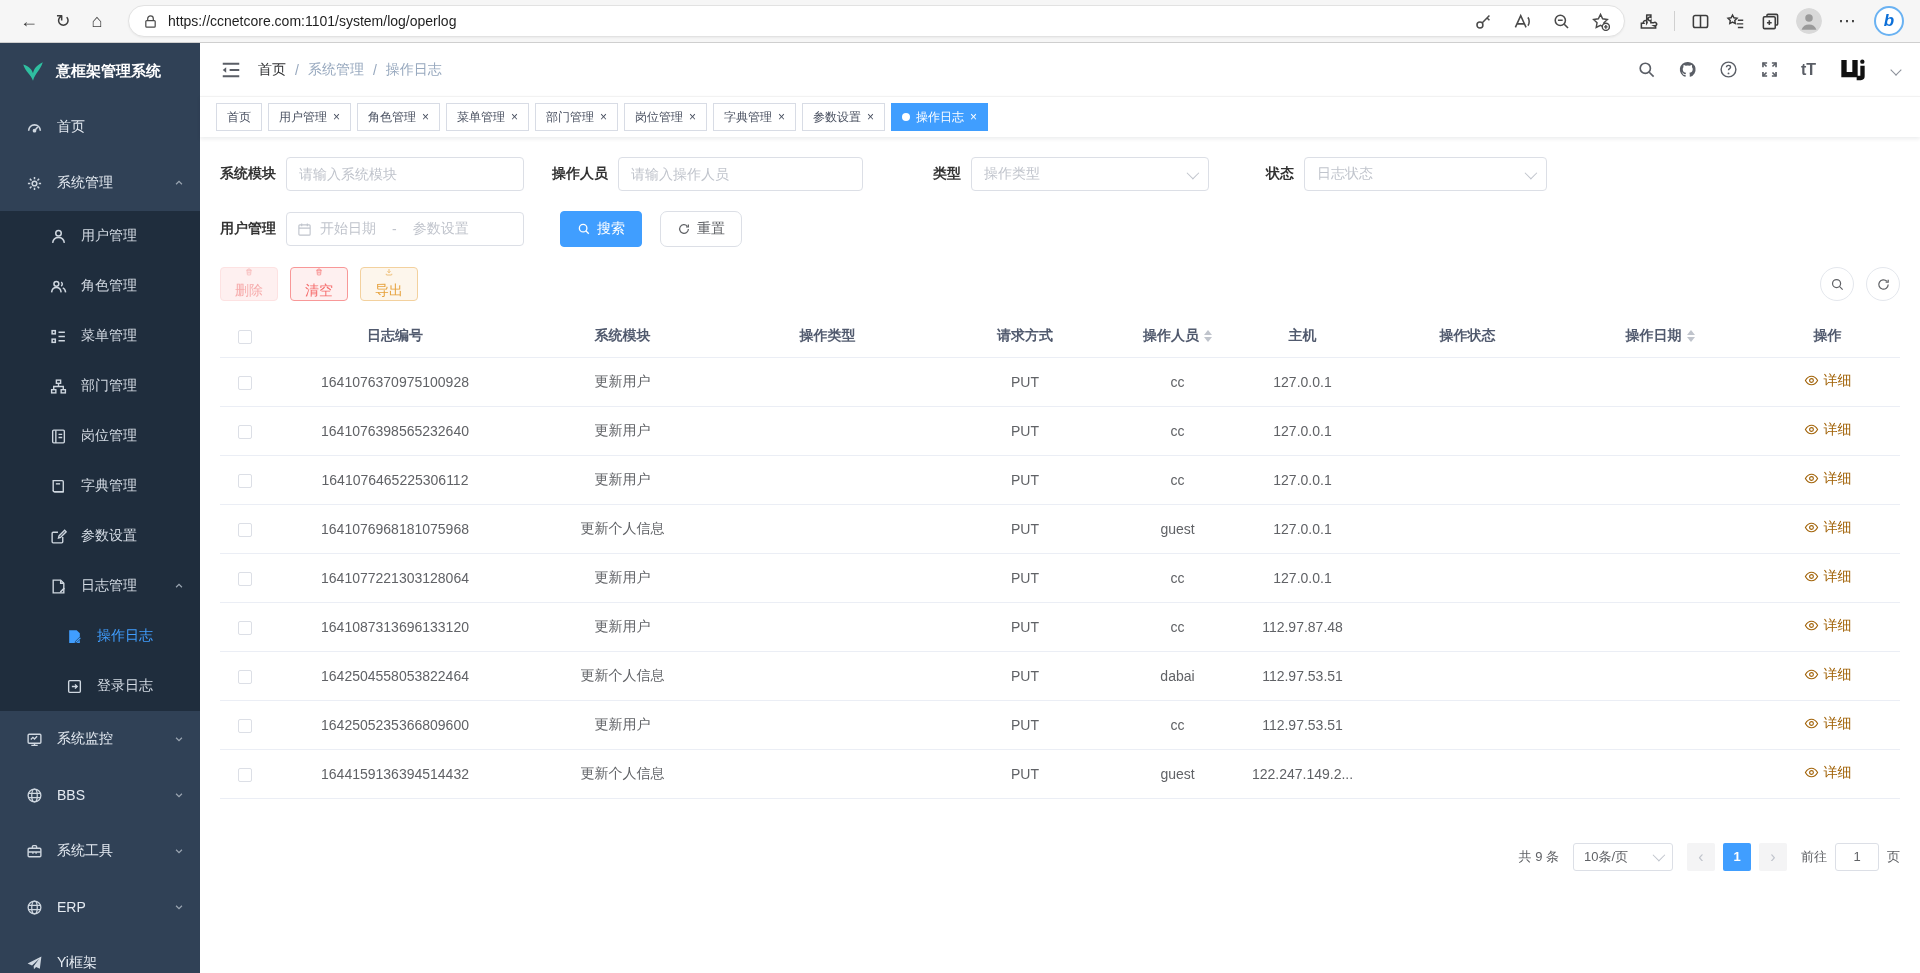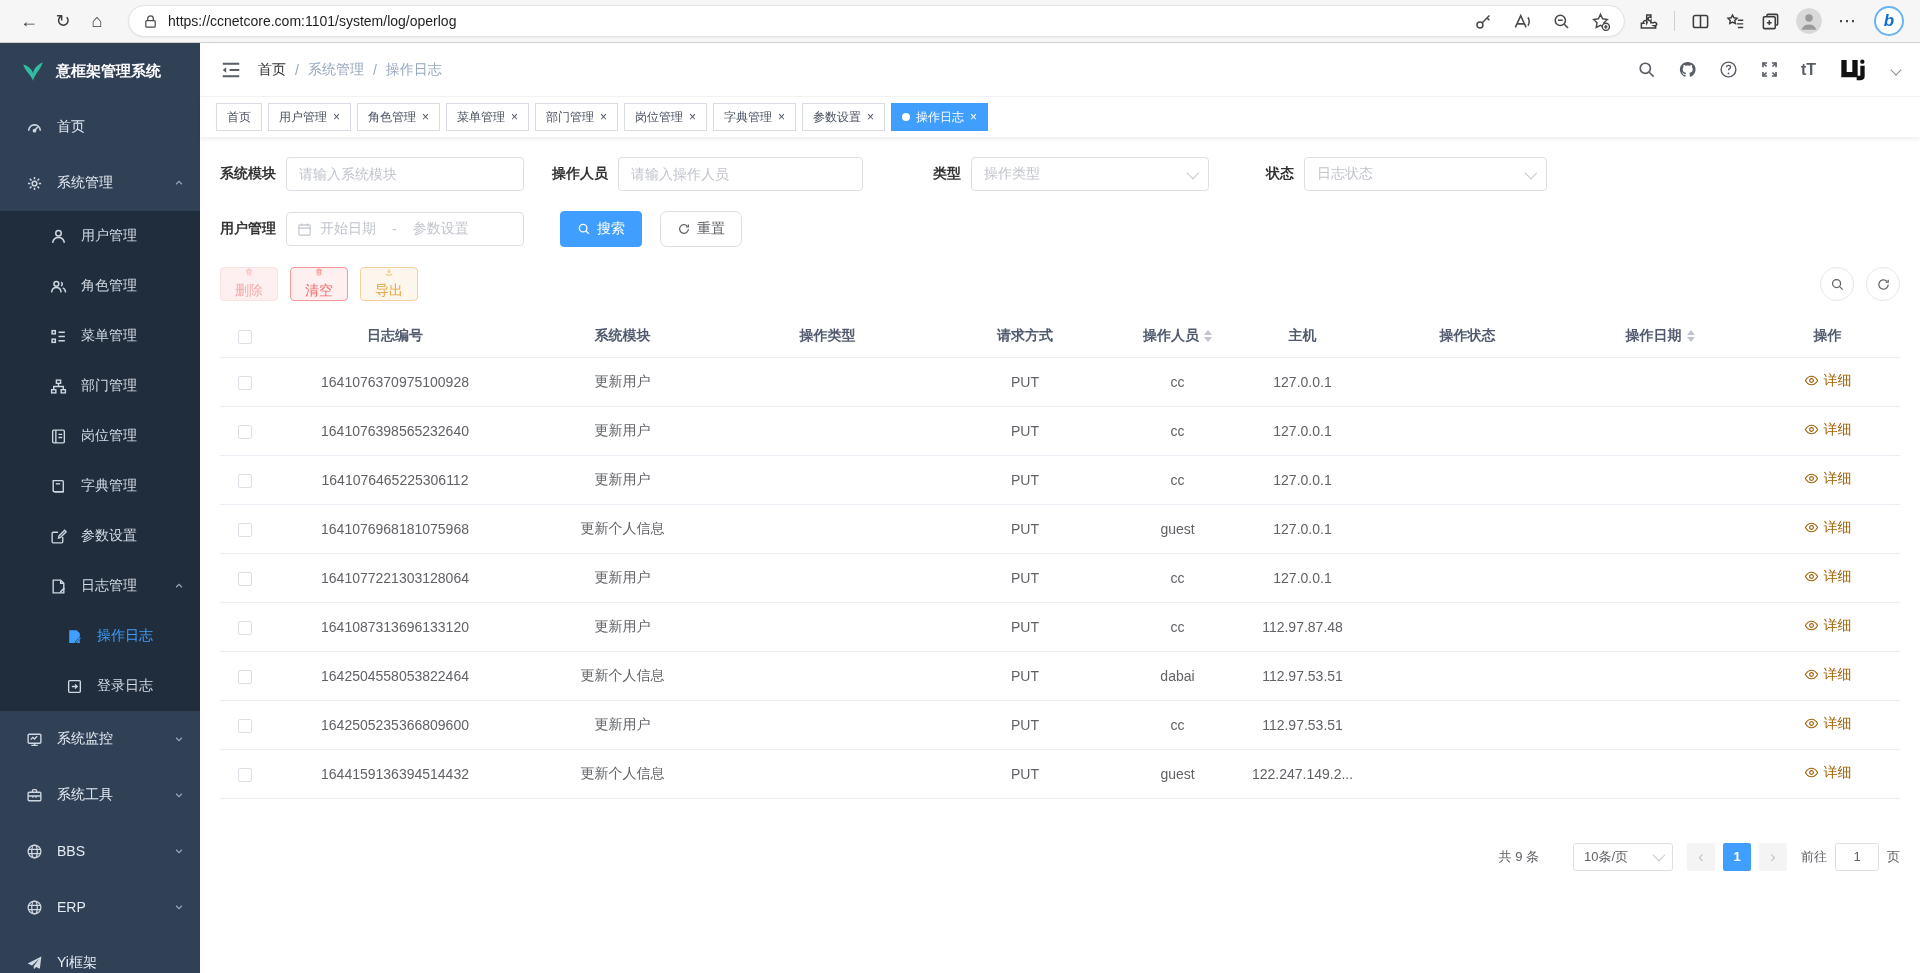--- a/index.html
+++ b/index.html
@@ -92,21 +92,21 @@
   .sort { display:inline-flex; flex-direction:column; margin-left:5px; vertical-align:middle; gap:2px; }
   .sort i { width:0; height:0; border-left:4px solid transparent; border-right:4px solid transparent; display:block; }
   .sort .up { border-bottom:5px solid #c0c4cc; }
   .sort .dn { border-top:5px solid #c0c4cc; }
   .detail-link { color:#a16207; display:inline-flex; align-items:center; gap:5px; cursor:pointer; }
   .detail-link svg { width:15px; height:15px; }
 
   
   .pagination { margin-top:44px; display:flex; justify-content:flex-end; align-items:center; font-size:13px; color:#606266; gap:14px; width:1680px; }
   .pg-group { display:flex; align-items:center; gap:8px; }
-  .pg-select { width:100px; height:28px; border:1px solid #dcdfe6; border-radius:3px; display:flex; align-items:center; justify-content:space-between; padding:0 10px; cursor:pointer; color:#606266;margin-left:20px; }
+  .pg-select { width:100px; height:28px; border:1px solid #dcdfe6; border-radius:3px; display:flex; align-items:center; justify-content:space-between; padding:0 10px; cursor:pointer; color:#606266; }
   .pg-btn { width:28px; height:28px; border-radius:2px; background:#f4f4f5; color:#c0c4cc; display:flex; align-items:center; justify-content:center; font-size:13px; cursor:pointer; }
   .pg-prev::before { content:"‹"; font-size:16px; }
   .pg-next::before { content:"›"; font-size:16px; }
   .pg-cur { width:28px; height:28px; border-radius:2px; background:#409eff; color:#fff; display:flex; align-items:center; justify-content:center; font-weight:bold; cursor:pointer; }
   .pg-goto { width:44px; height:28px; border:1px solid #dcdfe6; border-radius:3px; text-align:center; font-size:13px; color:#606266; outline:none; }
 </style>
 </head>
 <body>
 
 <div class="browser-bar">
@@ -287,37 +287,37 @@
           <rect x="2" y="3" width="12" height="8.5" rx="1"></rect>
           <path d="M5 13.5h6M8 11.5v2"></path>
           <path d="M4.5 8l2-2 1.5 1.5L10.5 5"></path>
         </svg>
       <span>系统监控</span>
       <svg class="chev" viewBox="0 0 12 12" fill="none" stroke="currentColor" stroke-width="1.5">
           <path d="M2.5 4.5L6 8l3.5-3.5"></path>
         </svg>
     </div>
     <div class="menu-item">
+      <svg class="mi-icon" viewBox="0 0 16 16" fill="none" stroke="currentColor" stroke-width="1.2">
+          <circle cx="8" cy="8" r="6"></circle>
+          <ellipse cx="8" cy="8" rx="2.6" ry="6"></ellipse>
+          <path d="M2.3 6h11.4M2.3 10h11.4"></path>
+        </svg>
+      <span>BBS</span>
+      <svg class="chev" viewBox="0 0 12 12" fill="none" stroke="currentColor" stroke-width="1.5">
+          <path d="M2.5 4.5L6 8l3.5-3.5"></path>
+        </svg>
+    </div>
+    <div class="menu-item">
       <svg class="mi-icon" viewBox="0 0 16 16" fill="none" stroke="currentColor" stroke-width="1.3">
           <rect x="2" y="5" width="12" height="8" rx="1"></rect>
           <path d="M6 5V3.5a1 1 0 0 1 1-1h2a1 1 0 0 1 1 1V5"></path>
           <path d="M2 8.5h12M6.5 8v2M9.5 8v2"></path>
         </svg>
       <span>系统工具</span>
-      <svg class="chev" viewBox="0 0 12 12" fill="none" stroke="currentColor" stroke-width="1.5">
-          <path d="M2.5 4.5L6 8l3.5-3.5"></path>
-        </svg>
-    </div>
-    <div class="menu-item">
-      <svg class="mi-icon" viewBox="0 0 16 16" fill="none" stroke="currentColor" stroke-width="1.2">
-          <circle cx="8" cy="8" r="6"></circle>
-          <ellipse cx="8" cy="8" rx="2.6" ry="6"></ellipse>
-          <path d="M2.3 6h11.4M2.3 10h11.4"></path>
-        </svg>
-      <span>BBS</span>
       <svg class="chev" viewBox="0 0 12 12" fill="none" stroke="currentColor" stroke-width="1.5">
           <path d="M2.5 4.5L6 8l3.5-3.5"></path>
         </svg>
     </div>
     <div class="menu-item">
       <svg class="mi-icon" viewBox="0 0 16 16" fill="none" stroke="currentColor" stroke-width="1.2">
           <circle cx="8" cy="8" r="6"></circle>
           <ellipse cx="8" cy="8" rx="2.6" ry="6"></ellipse>
           <path d="M2.3 6h11.4M2.3 10h11.4"></path>
         </svg>

